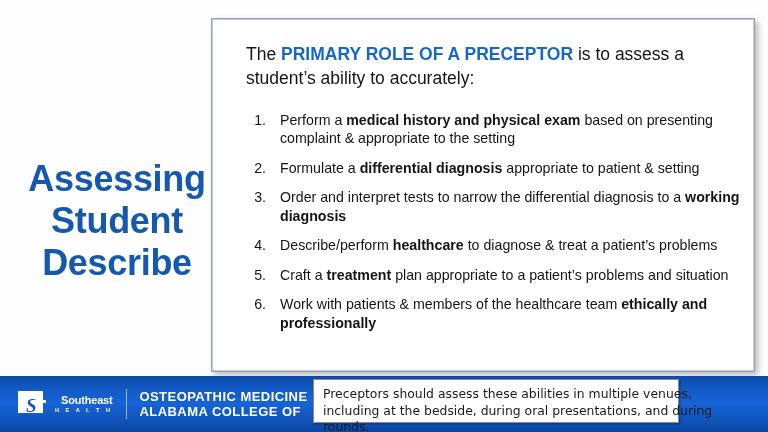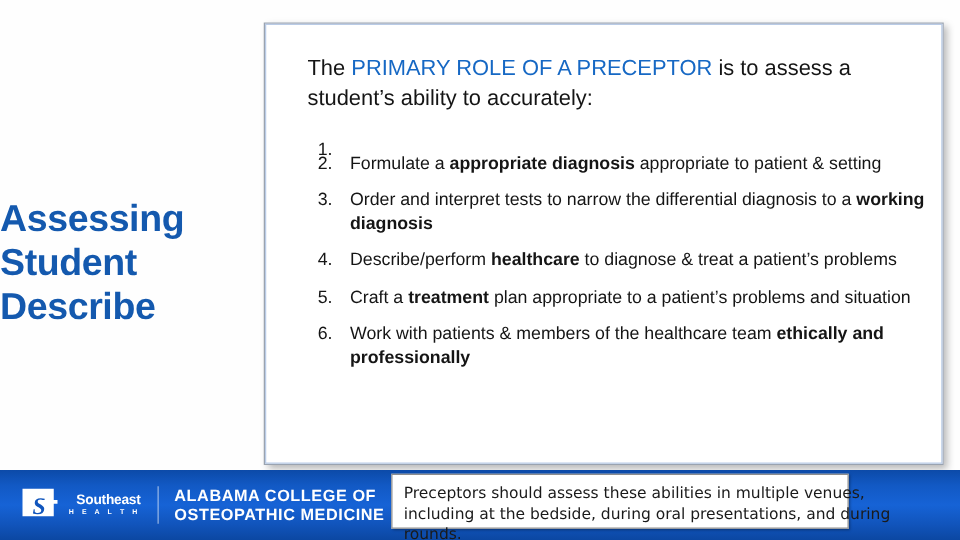--- a/index.html
+++ b/index.html
@@ -14,27 +14,27 @@
     position: relative;
     width: 768px;
     height: 432px;
     background: #fefefe;
     overflow: hidden;
   }
 
   
   #title-block {
     position: absolute;
-    left: 0;
+    left: 26px;
     top: 158px;
     width: 182px;
-    text-align: left;
+    text-align: center;
     color: #1459ae;
     font-weight: bold;
-    font-size: 30px;
+    font-size: 36px;
     line-height: 1.17;
     letter-spacing: -0.3px;
   }
   #title-block .tline { display: block; white-space: nowrap; }
 
   
   #content-panel {
     position: absolute;
     left: 211px;
     top: 18px;
@@ -57,21 +57,21 @@
     position: absolute;
     left: 34px;
     top: 24px;
     width: 480px;
     font-size: 17.5px;
     line-height: 1.35;
     color: #151515;
   }
   #panel-heading .hl {
     color: #1668c4;
-    font-weight: normal;
+    font-weight: bold;
   }
 
   #list {
     position: absolute;
     left: 20px;
     top: 92px;
     width: 514px;
   }
   .li {
     position: relative;
@@ -208,44 +208,44 @@
 
   <div id="title-block" style="color: rgb(20, 89, 174);">
       <span class="tline">Assessing</span>
       <span class="tline">Student</span>
       <span class="tline">Describe</span>
     </div>
 
   <div id="content-panel">
     <div id="panel-heading"><span>The </span><span class="hl" style="color: rgb(22, 104, 196);">PRIMARY ROLE OF A PRECEPTOR</span><span> is to assess a student’s ability to accurately:</span></div>
     <div id="list">
-        <div class="li"><span class="num">1.</span></div>
-        <div class="li"><span class="num">2.</span><span><span>Formulate a </span><b>appropriate diagnosis</b><span> appropriate to patient &amp; setting</span></span></div>
+        <div class="li"><span class="num">1.</span><span><span>Perform a </span><b>medical history and physical exam</b><span> based on presenting complaint &amp; appropriate to the setting</span></span></div>
+        <div class="li"><span class="num">2.</span><span><span>Formulate a </span><b>differential diagnosis</b><span> appropriate to patient &amp; setting</span></span></div>
         <div class="li"><span class="num">3.</span><span><span>Order and interpret tests to narrow the differential diagnosis to a </span><b>working diagnosis</b></span></div>
         <div class="li"><span class="num">4.</span><span><span>Describe/perform </span><b>healthcare</b><span> to diagnose &amp; treat a patient’s problems</span></span></div>
         <div class="li"><span class="num">5.</span><span><span>Craft a </span><b>treatment</b><span> plan appropriate to a patient’s problems and situation</span></span></div>
         <div class="li"><span class="num">6.</span><span><span>Work with patients &amp; members of the healthcare team </span><b>ethically and professionally</b></span></div>
       </div>
   </div>
 
   <div id="footer">
     <div id="footer-left">
       <div id="logo-mark">
         <div class="sq"></div>
         <div class="sgl">S</div>
         <div class="bar"></div>
       </div>
       <div id="logo-text">
         <span class="l1">Southeast</span>
         <span class="l2">H E A L T H</span>
       </div>
       <div id="logo-divider"></div>
       <div id="org-name">
+          <span>OSTEOPATHIC MEDICINE</span>
           <span>ALABAMA COLLEGE OF</span>
-          <span>OSTEOPATHIC MEDICINE</span>
         </div>
     </div>
   </div>
 
   <div id="caption-box">
     <div id="caption-text">Preceptors should assess these abilities in multiple venues, including at the bedside, during oral presentations, and during rounds.</div>
   </div>
 
 </div>
 

